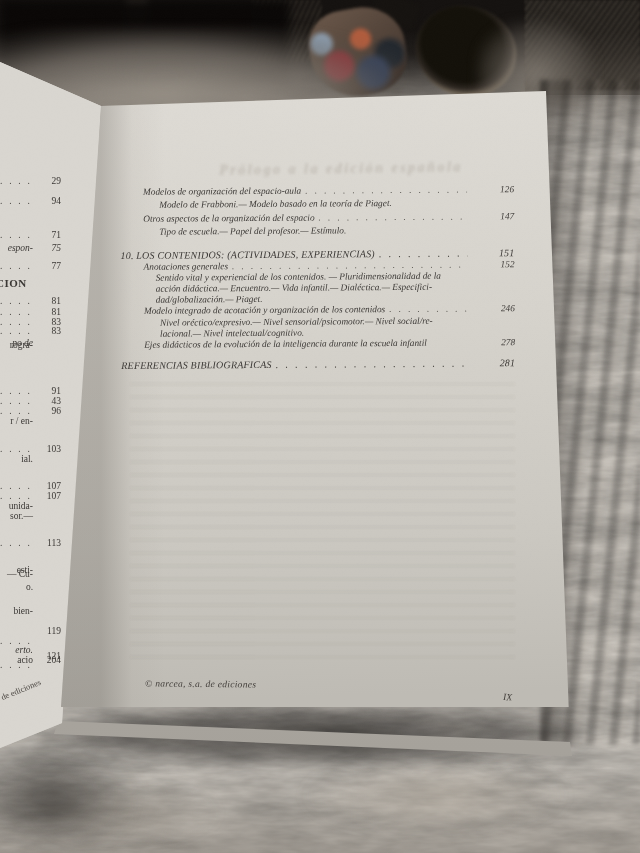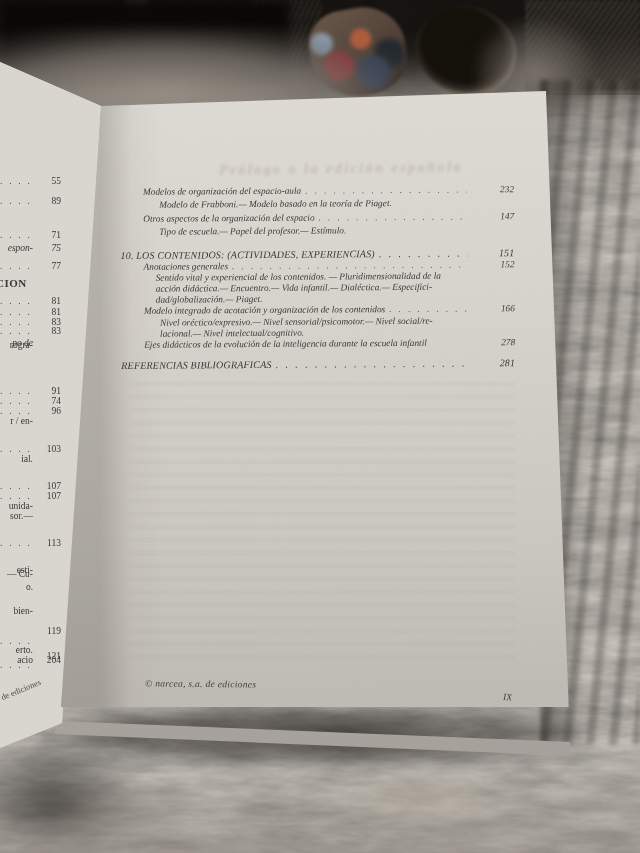--- a/index.html
+++ b/index.html
@@ -144,25 +144,25 @@
   <div class="blight2"></div>
   <div class="bdark-bl"></div>
 
   <div class="book-shadow"></div>
   <div class="page-stack"></div>
 
   <div class="page-left">
     <div id="left-frags">
         <div class="lrow" style="top: 176px;">
           <span class="ldots">. . . . . . . . . . . . </span>
-          <span class="lnum">55</span>
+          <span class="lnum">29</span>
         </div>
         <div class="lrow" style="top: 196px;">
           <span class="ldots">. . . . . . . . . . . . </span>
-          <span class="lnum">89</span>
+          <span class="lnum">94</span>
         </div>
         <div class="lrow" style="top: 230px;">
           <span class="ldots">. . . . . . . . . . . . </span>
           <span class="lnum">71</span>
         </div>
         <div class="lrow" style="top: 243px; font-style: italic;">
           <span class="lfrag">espon-</span>
           <span class="lnum">75</span>
         </div>
         <div class="lrow" style="top: 261px;">
@@ -193,21 +193,21 @@
         </div>
         <div class="lrow" style="top: 340px;">
           <span class="lfrag">rogra-</span>
         </div>
         <div class="lrow" style="top: 386px;">
           <span class="ldots">. . . . . . . . . . . . </span>
           <span class="lnum">91</span>
         </div>
         <div class="lrow" style="top: 396px;">
           <span class="ldots">. . . . . . . . . . . . </span>
-          <span class="lnum">74</span>
+          <span class="lnum">43</span>
         </div>
         <div class="lrow" style="top: 406px;">
           <span class="ldots">. . . . . . . . . . . . </span>
           <span class="lnum">96</span>
         </div>
         <div class="lrow" style="top: 416px;">
           <span class="lfrag">r / en-</span>
         </div>
         <div class="lrow" style="top: 444px;">
           <span class="ldots">. . . . . . . . . . . . </span>
@@ -249,41 +249,41 @@
         </div>
         <div class="lrow" style="top: 606px; font-family: Liberation Serif, serif;">
           <span class="lfrag">bien-</span>
         </div>
         <div class="lrow" style="top: 626px;">
           <span class="lnum">119</span>
         </div>
         <div class="lrow" style="top: 636px;">
           <span class="ldots">. . . . . . . . . . . . </span>
         </div>
-        <div class="lrow" style="top: 645px;">
+        <div class="lrow" style="top: 645px; font-style: italic;">
           <span class="lfrag">erto.</span>
         </div>
         <div class="lrow" style="top: 651px;">
           <span class="lnum">121</span>
         </div>
         <div class="lrow" style="top: 660px;">
           <span class="ldots">. . . . . . . . . . . . </span>
         </div>
       </div>
     <div class="lcopy">a. de ediciones</div>
   </div>
 
   <div class="page-right">
     <div class="bleed"></div>
     <div class="ghost">Prólogo a la edición española</div>
     <div class="toc" id="toc-list">
         <div class="trow loose">
           <span class="t i1">Modelos de organización del espacio-aula</span>
           <span class="dots">. . . . . . . . . . . . . . . . . . . . . . . . . . . . . . . . . . . . . . . . . . . . . . . . . . . . . . . . . . . . . . . . . . . . . . . . . . . . . . . . </span>
-          <span class="pg">232</span>
+          <span class="pg">126</span>
         </div>
         <div class="trow loose">
           <span class="t i3">Modelo de Frabboni.— Modelo basado en la teoría de Piaget.</span>
         </div>
         <div class="trow loose">
           <span class="t i1">Otros aspectos de la organización del espacio</span>
           <span class="dots">. . . . . . . . . . . . . . . . . . . . . . . . . . . . . . . . . . . . . . . . . . . . . . . . . . . . . . . . . . . . . . . . . . . . . . . . . . . . . . . . </span>
           <span class="pg">147</span>
         </div>
         <div class="trow loose">
@@ -304,21 +304,21 @@
         </div>
         <div class="trow">
           <span class="t i2">acción didáctica.— Encuentro.— Vida infantil.— Dialéctica.— Especifici-</span>
         </div>
         <div class="trow">
           <span class="t i2">dad/globalización.— Piaget.</span>
         </div>
         <div class="trow">
           <span class="t i1">Modelo integrado de acotación y organización de los contenidos</span>
           <span class="dots">. . . . . . . . . . . . . . . . . . . . . . . . . . . . . . . . . . . . . . . . . . . . . . . . . . . . . . . . . . . . . . . . . . . . . . . . . . . . . . . . </span>
-          <span class="pg">166</span>
+          <span class="pg">246</span>
         </div>
         <div class="trow">
           <span class="t i3">Nivel oréctico/expresivo.— Nivel sensorial/psicomotor.— Nivel social/re-</span>
         </div>
         <div class="trow">
           <span class="t i3">lacional.— Nivel intelectual/cognitivo.</span>
         </div>
         <div class="trow">
           <span class="t i1">Ejes didácticos de la evolución de la inteligencia durante la escuela infantil</span>
           <span class="dots"></span>

